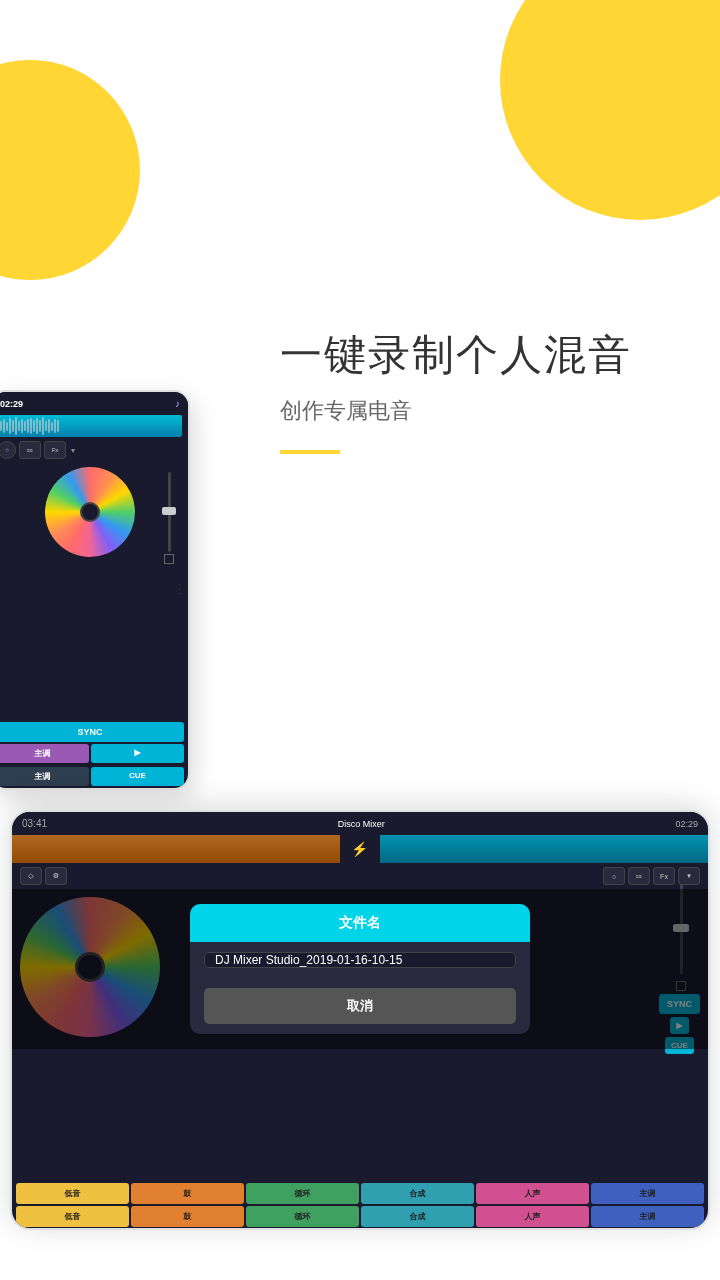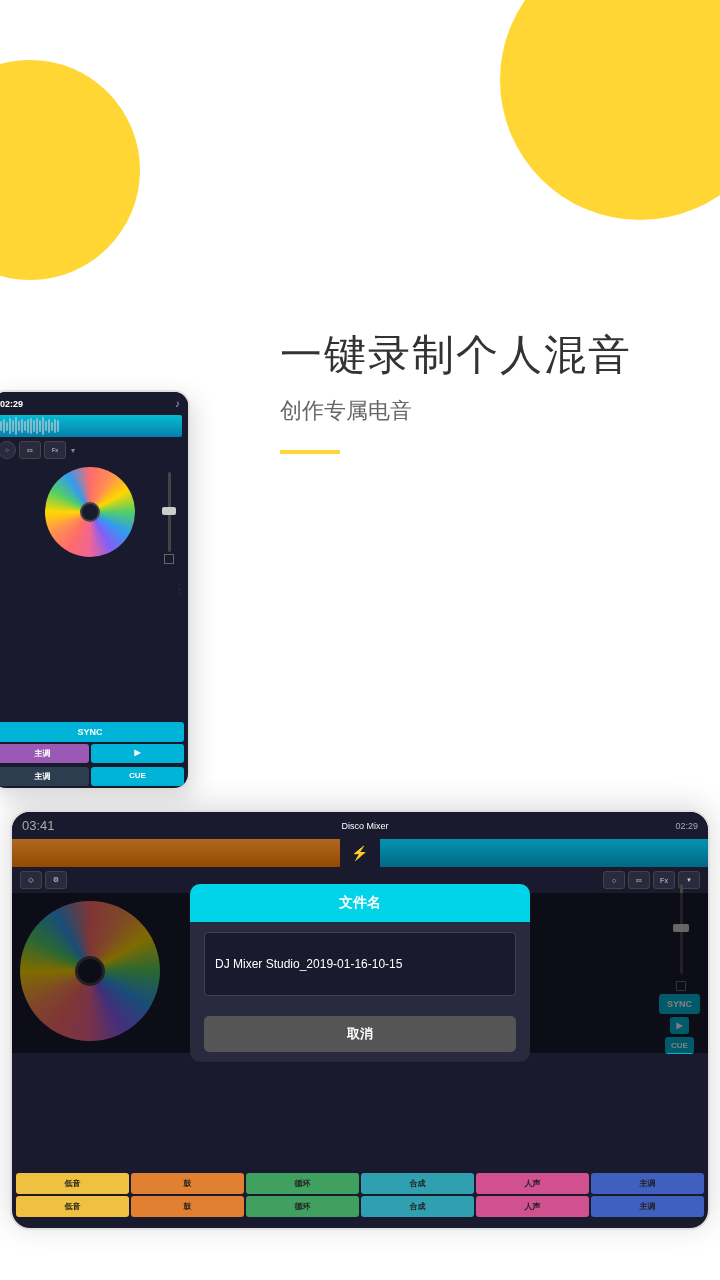--- a/index.html
+++ b/index.html
@@ -309,21 +309,21 @@
     .btm-top-bar {
       display: flex;
       justify-content: space-between;
       align-items: center;
       padding: 6px 10px;
       background: #1a1a2e;
     }
 
     .btm-time {
       color: #aaa;
-      font-size: 13px;
+      font-size: 10px;
     }
 
     .btm-song-info {
       color: #fff;
       font-size: 9px;
       text-align: center;
     }
 
     .btm-time-right {
       color: #aaa;
@@ -462,21 +462,21 @@
     }
 
     .dialog-input-area {
       padding: 10px 14px;
     }
 
     .dialog-input {
       background: #1a1a2e;
       border: 1px solid #444;
       border-radius: 4px;
-      padding: 24px 10px;
+      padding: 0 10px;
       color: #ffffff;
       font-size: 12px;
       width: 100%;
     }
 
     .dialog-buttons {
       display: flex;
       gap: 10px;
       padding: 10px 14px;
     }
@@ -490,21 +490,21 @@
       text-align: center;
       color: white;
     }
 
     .dialog-btn-cancel { background: #555; }
     .dialog-btn-confirm { background: #00d4e8; }
 
     
     .pad-section {
       position: absolute;
-      bottom: 10px;
+      bottom: 0;
       left: 0;
       right: 0;
     }
 
     .pad-row {
       display: flex;
       gap: 2px;
       padding: 1px 4px;
     }
 

